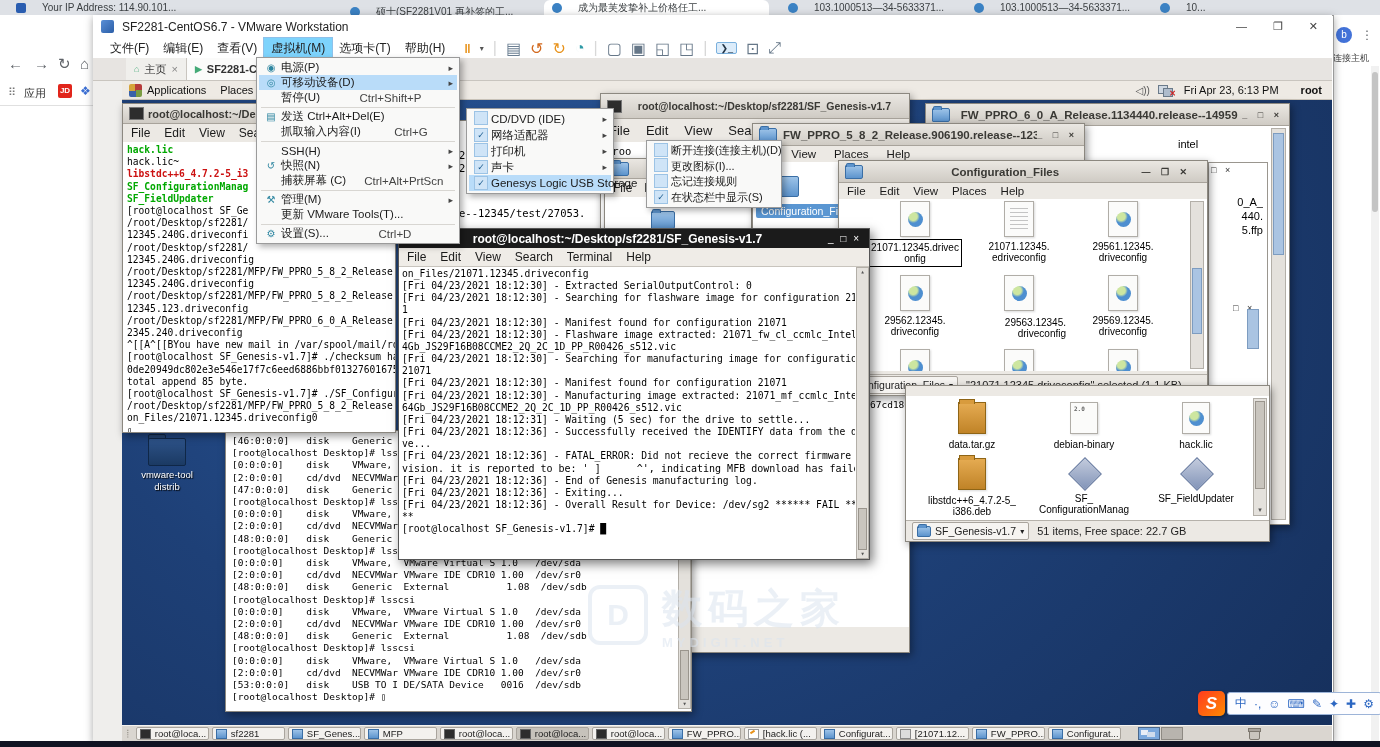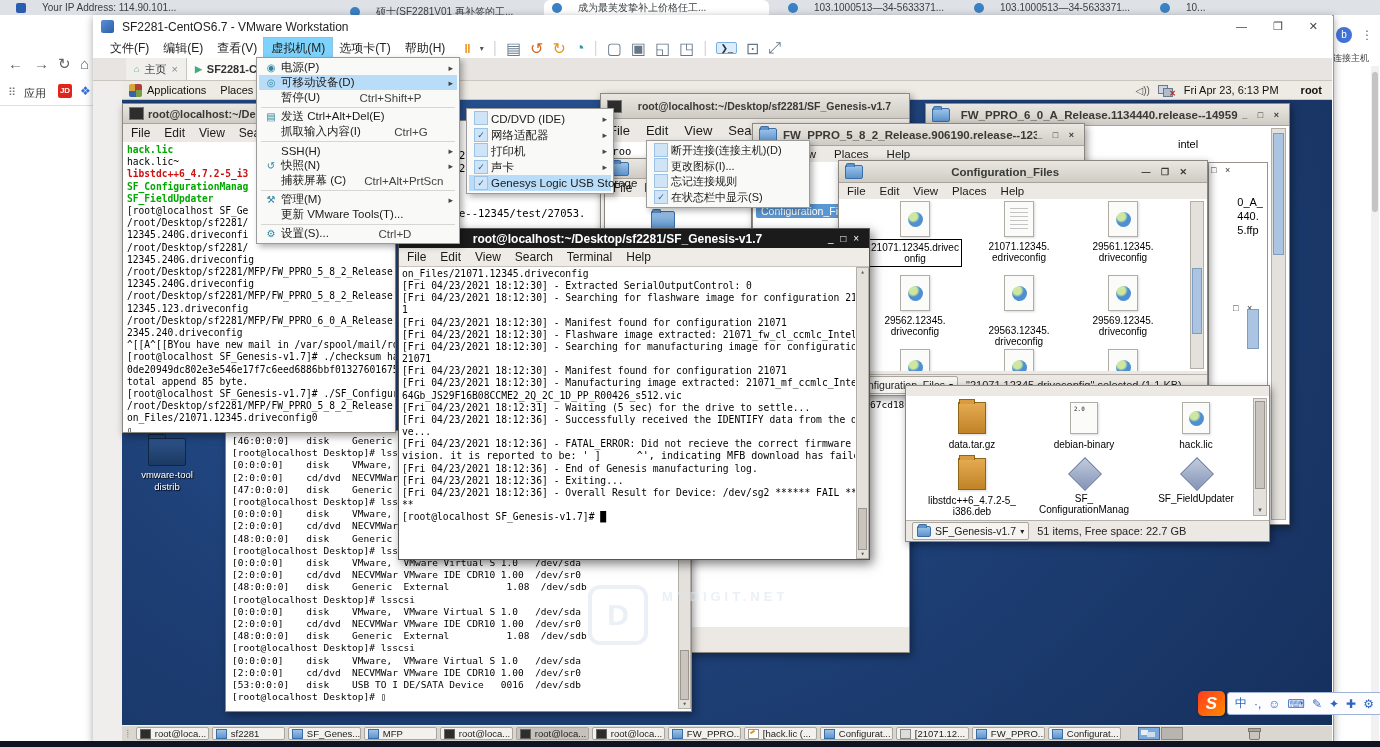--- a/index.html
+++ b/index.html
@@ -255,21 +255,21 @@
       <div style="position:absolute;left:100px;top:12px;font-size:11px;">hy</div>
       <div style="position:absolute;left:252px;top:12px;font-size:11px;">intel</div>
       <div class="sb" style="right:3px;top:2px;width:15px;height:392px;">
         <div class="th" style="top:4px;height:120px;"></div>
       </div>
     </div>
   </div>
 
   <div class="abs" style="left:1208px;top:162px;width:58px;height:230px;background:#fff;border:1px solid #9a968f;z-index:5;font-size:9px;color:#333;">
     <div style="position:absolute;left:2px;top:2px;letter-spacing:3px;">□ ×</div>
-    <div style="position:absolute;right:4px;top:32px;font-size:11px;color:#000;text-align:left;line-height:14px;">
+    <div style="position:absolute;right:4px;top:32px;font-size:11px;color:#000;text-align:right;line-height:14px;">
       <div>0_A_</div>
       <div>440.</div>
       <div>5.ffp</div>
     </div>
     <div style="position:absolute;left:24px;top:140px;letter-spacing:3px;">□ ×</div>
     <div style="position:absolute;left:38px;width:10px;top:146px;height:38px;background:#aac4e2;border:1px solid #7d9cc0;"></div>
     <div style="position:absolute;right:4px;bottom:4px;color:#888;">...</div>
   </div>
 
   <div class="abs gwin" style="left:752px;top:123px;width:333px;height:117px;z-index:6;">
@@ -322,21 +322,21 @@
           <div class="cell cfgcell" style="width: 98px; left: 235px; top: 2px;">
             <div class="fi globe" style="width:28px;height:34px;"></div>
             <div style="margin-top:2px;"><span class="lbl"><span>29561.12345.</span><br><span>driveconfig</span></span></div>
           </div>
           <div class="cell cfgcell" style="width: 98px; left: 27px; top: 76px;">
             <div class="fi globe" style="width:28px;height:34px;"></div>
             <div style="margin-top:2px;"><span class="lbl"><span>29562.12345.</span><br><span>driveconfig</span></span></div>
           </div>
           <div class="cell cfgcell" style="width: 98px; left: 131px; top: 76px;">
             <div class="fi globe" style="width:28px;height:34px;"></div>
-            <div style="margin-top:12px;"><span class="lbl"><span>29563.12345.</span><br><span>driveconfig</span></span></div>
+            <div style="margin-top:4px;text-align:right;"><span class="lbl"><span>29563.12345.</span><br><span>driveconfig</span></span></div>
           </div>
           <div class="cell cfgcell" style="width: 98px; left: 235px; top: 76px;">
             <div class="fi globe" style="width:28px;height:34px;"></div>
             <div style="margin-top:2px;"><span class="lbl"><span>29569.12345.</span><br><span>driveconfig</span></span></div>
           </div>
           <div class="cell cfgcell" style="width: 98px; left: 27px; top: 150px;">
             <div class="fi globe" style="width:28px;height:34px;"></div>
 
           </div>
           <div class="cell cfgcell" style="width: 98px; left: 131px; top: 150px;">
@@ -501,20 +501,21 @@
       </div>
     <div class="term" style="height:292px;position:relative;overflow:hidden;">
       <div style="padding:1px 14px 0 3px;">
 
       <div class="tline" style="font-size:9.7px;line-height:12.15px;">on_Files/21071.12345.driveconfig</div>
           <div class="tline" style="font-size:9.7px;line-height:12.15px;">[Fri 04/23/2021 18:12:30] - Extracted SerialOutputControl: 0</div>
           <div class="tline" style="font-size:9.7px;line-height:12.15px;">[Fri 04/23/2021 18:12:30] - Searching for flashware image for configuration 2107</div>
           <div class="tline" style="font-size:9.7px;line-height:12.15px;">1</div>
           <div class="tline" style="font-size:9.7px;line-height:12.15px;">[Fri 04/23/2021 18:12:30] - Manifest found for configuration 21071</div>
           <div class="tline" style="font-size:9.7px;line-height:12.15px;">[Fri 04/23/2021 18:12:30] - Flashware image extracted: 21071_fw_cl_ccmlc_Intel_6</div>
+          <div class="tline" style="font-size:9.7px;line-height:12.15px;">4Gb_JS29F16B08CCME2_2Q_2C_1D_PP_R00426_s512.vic</div>
           <div class="tline" style="font-size:9.7px;line-height:12.15px;">[Fri 04/23/2021 18:12:30] - Searching for manufacturing image for configuration</div>
           <div class="tline" style="font-size:9.7px;line-height:12.15px;">21071</div>
           <div class="tline" style="font-size:9.7px;line-height:12.15px;">[Fri 04/23/2021 18:12:30] - Manifest found for configuration 21071</div>
           <div class="tline" style="font-size:9.7px;line-height:12.15px;">[Fri 04/23/2021 18:12:30] - Manufacturing image extracted: 21071_mf_ccmlc_Intel_</div>
           <div class="tline" style="font-size:9.7px;line-height:12.15px;">64Gb_JS29F16B08CCME2_2Q_2C_1D_PP_R00426_s512.vic</div>
           <div class="tline" style="font-size:9.7px;line-height:12.15px;">[Fri 04/23/2021 18:12:31] - Waiting (5 sec) for the drive to settle...</div>
           <div class="tline" style="font-size:9.7px;line-height:12.15px;">[Fri 04/23/2021 18:12:36] - Successfully received the IDENTIFY data from the dri</div>
           <div class="tline" style="font-size:9.7px;line-height:12.15px;">ve...</div>
           <div class="tline" style="font-size:9.7px;line-height:12.15px;">[Fri 04/23/2021 18:12:36] - FATAL_ERROR: Did not recieve the correct firmware re</div>
           <div class="tline" style="font-size:10px;line-height:12.15px;">vision. it is reported to be: ' ]      ^', indicating MFB download has failed.</div>
@@ -528,20 +529,21 @@
         <div style="position:absolute;top:0;left:0;right:0;text-align:center;font-size:7px;color:#555;">▴</div>
         <div class="th" style="top:240px;height:40px;background:#c9c5be;border-color:#9a958d;"></div>
         <div style="position:absolute;bottom:0;left:0;right:0;text-align:center;font-size:7px;color:#555;">▾</div>
       </div>
     </div>
   </div>
 
   <div class="abs" style="left:588px;top:585px;z-index:12;display:flex;align-items:flex-start;gap:14px;pointer-events:none;">
     <div class="wm" style="width:52px;height:52px;border:4px solid rgba(218,227,238,.55);border-radius:12px;text-align:center;font-size:30px;line-height:52px;">D</div>
     <div>
+      <div class="wm" style="font-size:40px;letter-spacing:6px;line-height:46px;">数码之家</div>
       <div class="wm" style="font-size:13px;letter-spacing:4px;margin-top:4px;">MYDIGIT.NET</div>
     </div>
   </div>
 
   <div class="abs" style="left:122px;top:725px;width:1210px;height:16px;background:#dad6d0;border-top:1px solid #f5f3f0;display:flex;align-items:center;gap:3px;padding-left:4px;box-sizing:border-box;z-index:13;">
     <span style="color:#9a958d;font-size:8px;letter-spacing:1px;">⡇</span>
     <div style="display:flex;gap:3px;">
 
     <div class="tbtn">
           <span class="ticn term"></span>
@@ -740,21 +742,21 @@
         <span class="gut"><span class="chk">✓</span></span>
         <span class="lab">声卡</span>
         <span class="ar">▸</span>
       </div>
       <div class="mi hl" style="height:16px;">
         <span class="gut"><span class="chk">✓</span></span>
         <span class="lab">Genesys Logic USB Storage</span>
         <span class="ar">▸</span>
       </div>
     </div>
-  <div class="abs pmenu" style="left:646px;top:140px;width:164px;z-index:32;">
+  <div class="abs pmenu" style="left:646px;top:140px;width:136px;z-index:32;">
 
   <div class="mi" style="height:15.5px;font-size:11px;">
         <span class="gut"><span class="chk"></span></span>
         <span class="lab">断开连接(连接主机)(D)</span>
       </div>
       <div class="mi" style="height:15.5px;font-size:11px;">
         <span class="gut"><span class="chk"></span></span>
         <span class="lab">更改图标(I)...</span>
       </div>
       <div class="mi" style="height:15.5px;font-size:11px;">

